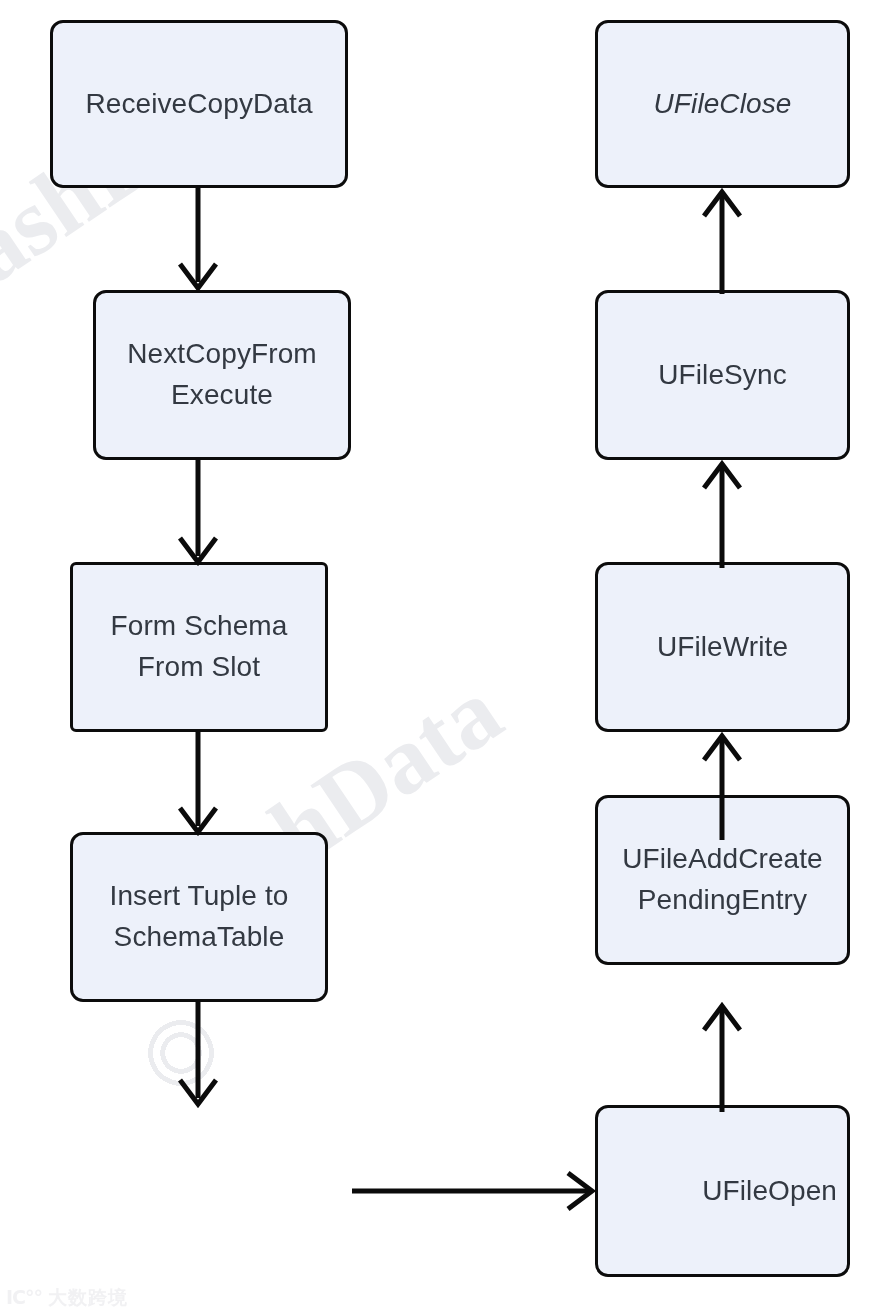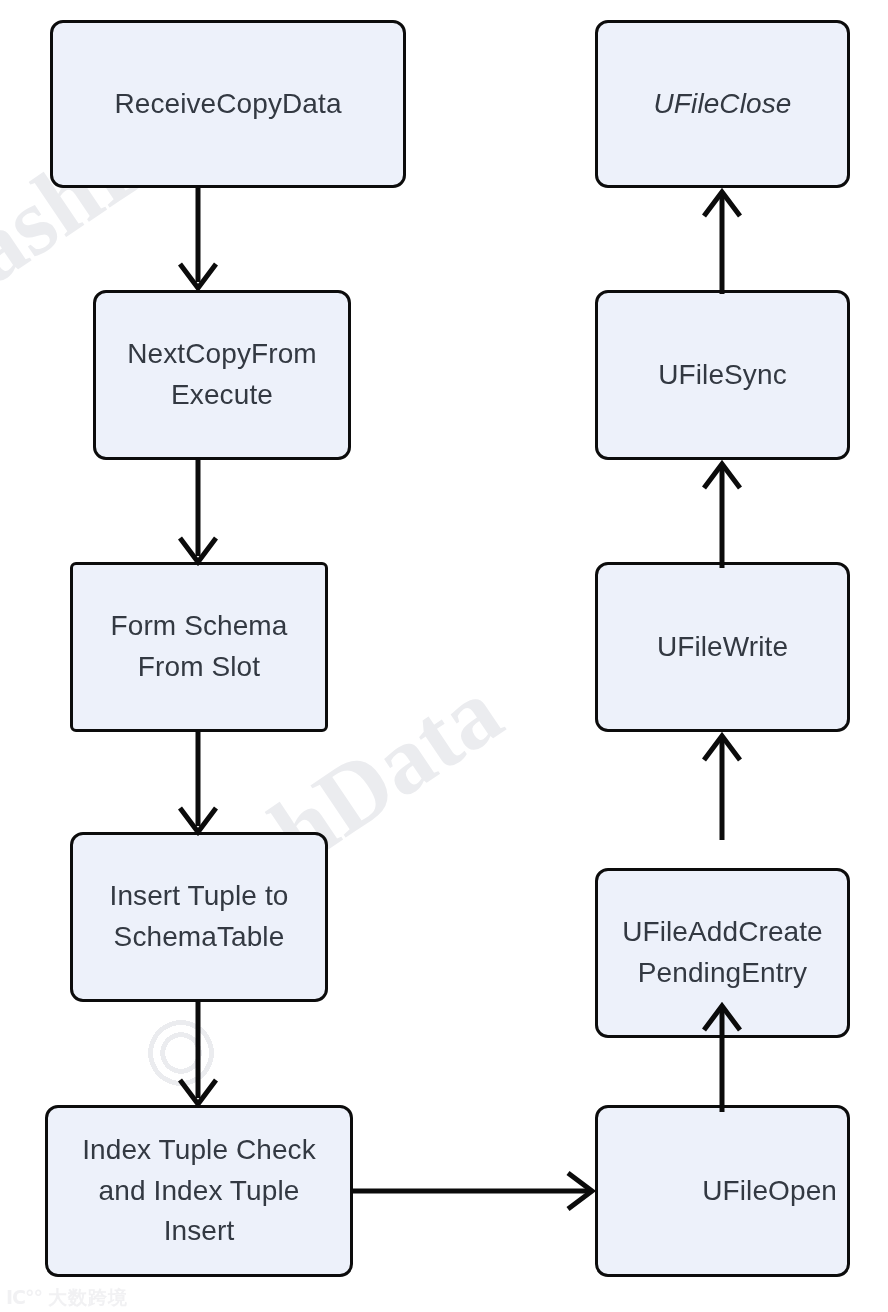--- a/index.html
+++ b/index.html
@@ -124,21 +124,21 @@
 <body>
 
 <div id="canvas">
 
   <div class="wm wm-topleft">HashData</div>
   <div class="wm-mark topleft"></div>
 
   <div class="wm wm-center">HashData</div>
   <div class="wm-mark center"></div>
 
-  <div class="node" style="left:50px; top:20px; width:356px; height:168px;justify-content:center;">
+  <div class="node" style="left:50px; top:20px; width:298px; height:168px;justify-content:center;">
     <div>
       <span>ReceiveCopyData</span>
     </div>
   </div>
 
   <div class="node" style="left:70px; top:290px; width:258px; height:170px;margin-left:23px;">
     <div>
       <span>NextCopyFrom</span>
       <span>Execute</span>
     </div>
@@ -151,47 +151,40 @@
     </div>
   </div>
 
   <div class="node" style="left:70px; top:832px; width:258px; height:170px;">
     <div>
       <span>Insert Tuple to</span>
       <span>SchemaTable</span>
     </div>
   </div>
 
-  <div class="node" style="left:45px; top:1105px; width:308px; height:172px;">
-    <div>
-      <span>Index Tuple Check</span>
-      <span>and Index Tuple</span>
-      <span>Insert</span>
-    </div>
-  </div>
 
   <div class="node" style="left:595px; top:20px; width:255px; height:168px;font-style:italic;">
     <div>
       <span>UFileClose</span>
     </div>
   </div>
 
   <div class="node" style="left:595px; top:290px; width:255px; height:170px;">
     <div>
       <span>UFileSync</span>
     </div>
   </div>
 
   <div class="node" style="left:595px; top:562px; width:255px; height:170px;">
     <div>
       <span>UFileWrite</span>
     </div>
   </div>
 
-  <div class="node" style="left:595px; top:868px; width:255px; height:170px;">
+  <div class="node" style="left:595px; top:795px; width:255px; height:170px;">
     <div>
       <span>UFileAddCreate</span>
       <span>PendingEntry</span>
     </div>
   </div>
 
   <div class="node" style="left:595px; top:1105px; width:255px; height:172px;justify-content:flex-end;">
     <div>
       <span>UFileOpen</span>
     </div>

